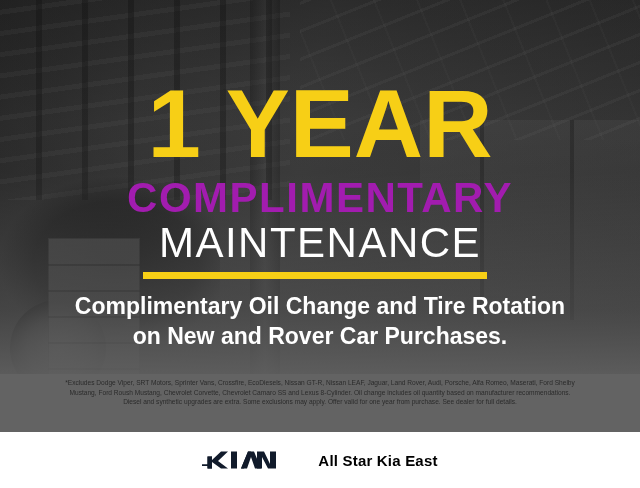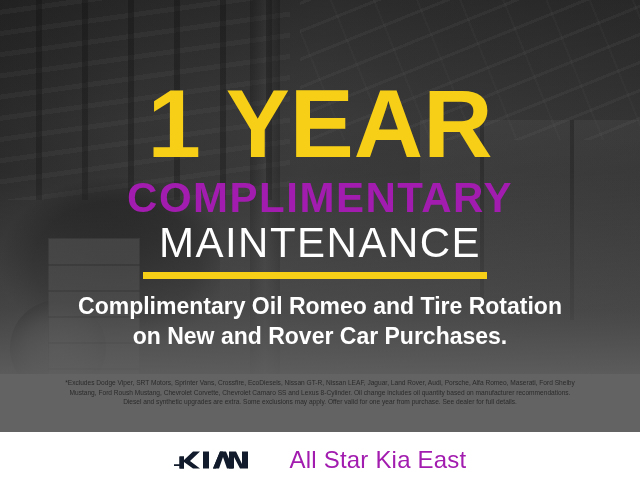--- a/index.html
+++ b/index.html
@@ -207,23 +207,23 @@
     left: 0; top: 432px;
     width: 640px; height: 56px;
     background: #ffffff;
     display: flex;
     align-items: center;
     justify-content: center;
     gap: 28px;
   }
   .kia-logo { display: block; }
   .dealer-name {
-    color: #a21caf;
-    font-size: 24px;
-    font-weight: 400;
+    color: #000000;
+    font-size: 15px;
+    font-weight: 700;
     letter-spacing: 0.2px;
     white-space: nowrap;
   }
 </style>
 </head>
 <body>
 
 <div id="ad">
 
   <div class="photo">
@@ -243,21 +243,21 @@
     </div>
     <div class="veil"></div>
     <div class="strip"></div>
   </div>
 
   <div class="headline-wrap">
     <div class="year">1 YEAR</div>
     <div class="complimentary">COMPLIMENTARY</div>
     <div class="maintenance">MAINTENANCE</div>
     <div class="rule"></div>
-    <div class="sub1">Complimentary Oil Romeo and Tire Rotation</div>
+    <div class="sub1">Complimentary Oil Change and Tire Rotation</div>
     <div class="sub2">on New and Rover Car Purchases.</div>
   </div>
 
   <div class="disclaimer">
     <div>*Excludes Dodge Viper, SRT Motors, Sprinter Vans, Crossfire, EcoDiesels, Nissan GT-R, Nissan LEAF, Jaguar, Land Rover, Audi, Porsche, Alfa Romeo, Maserati, Ford Shelby</div>
     <div>Mustang, Ford Roush Mustang, Chevrolet Corvette, Chevrolet Camaro SS and Lexus 8-Cylinder. Oil change includes oil quantity based on manufacturer recommendations.</div>
     <div>Diesel and synthetic upgrades are extra. Some exclusions may apply. Offer valid for one year from purchase. See dealer for full details.</div>
   </div>
 
   <div class="footer">

